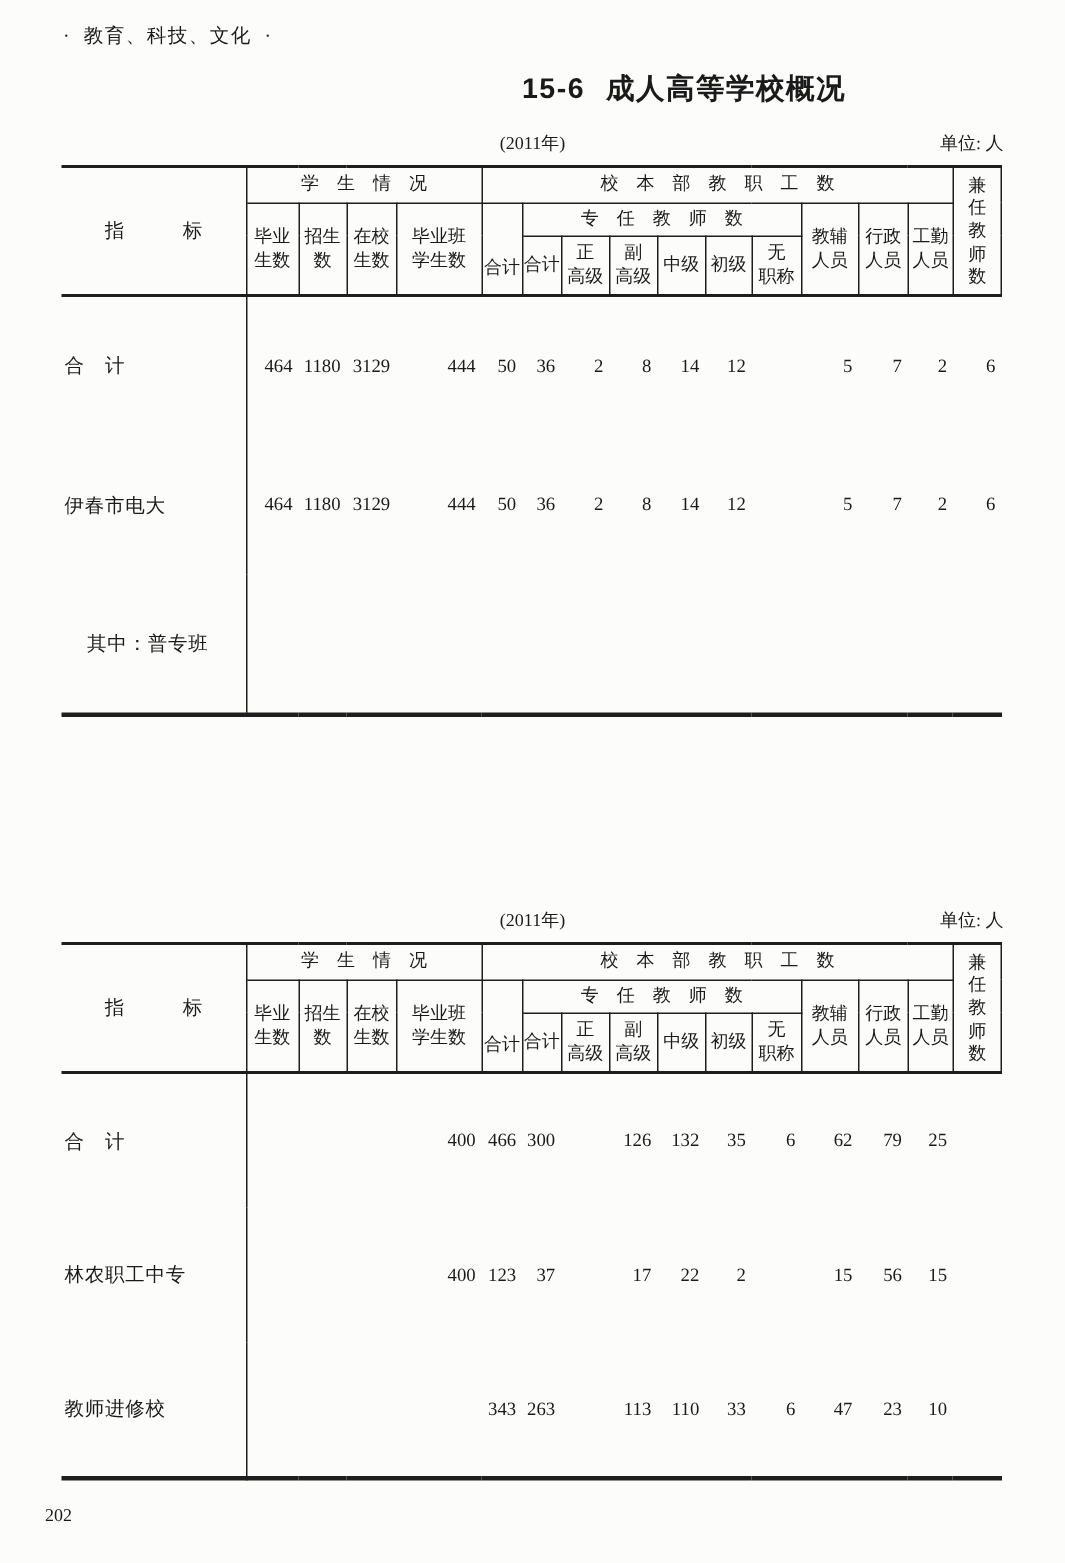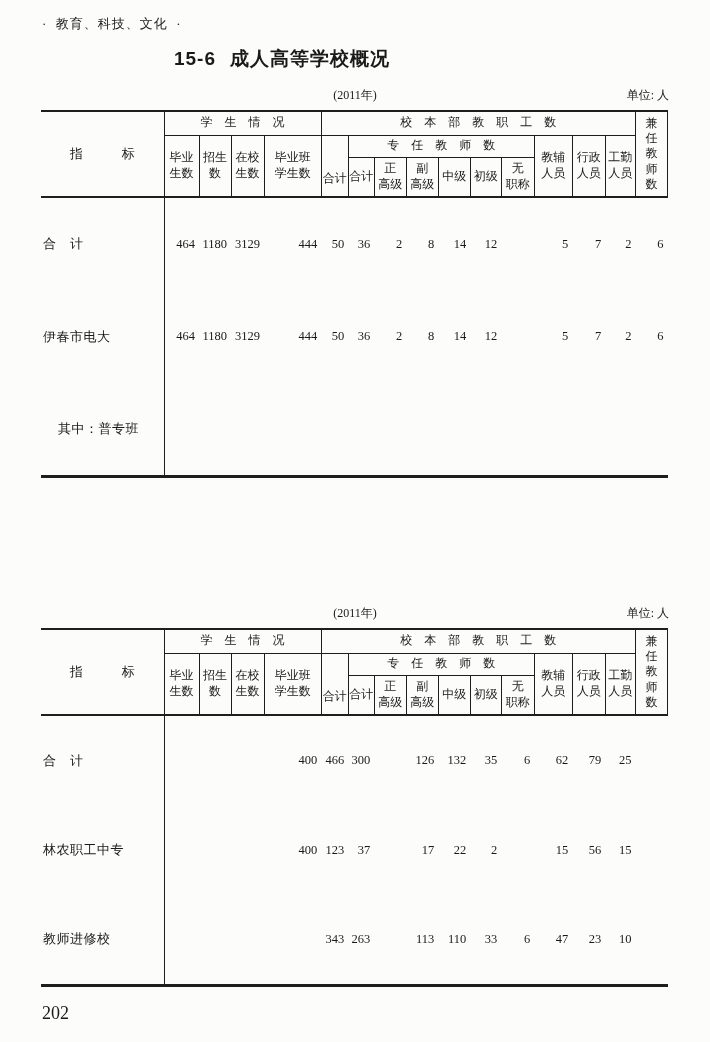--- a/index.html
+++ b/index.html
@@ -6,21 +6,21 @@
   .page {
     position:relative; width:710px; height:1042px;
     background:#fcfcfa; color:#1a1a1a; overflow:hidden;
     font-family:"Liberation Serif","DejaVu Serif",serif;
   }
   .topline {
     position:absolute; top:15px; left:42px;
     font-size:13px; white-space:pre; letter-spacing:1px;
   }
   .tbl-title {
-    position:absolute; left:0; width:564px; text-align:center;
+    position:absolute; left:0; width:564px; text-align:right;
     font-family:"Liberation Sans","DejaVu Sans",sans-serif;
     font-weight:bold; font-size:19px; letter-spacing:1px;
   }
   .title1 { top:46px; }
   .title2 { top:564px; }
   .tbl-title .no { margin-right:14px; }
   .noterow { position:absolute; left:41px; width:628px; height:16px;text-decoration:underline; }
   .note1 { top:87px; }
   .note2 { top:605px; }
   .yearnote { position:absolute; left:50%; transform:translateX(-50%); font-size:12px; }
@@ -43,21 +43,21 @@
   tr.hr1 { height:24px; } tr.hr2 { height:22px; } tr.hr3 { height:40px; }
   table.stat td {
     font-size:12.5px; text-align:right; padding:0 4px 0 0;
     vertical-align:middle;
   }
   table.stat td.lbl { text-align:left; border-right:1px solid #1e1e1e;
     padding-left:2px; font-size:13px; letter-spacing:0.5px; }
   table.stat td.lbl.indent { padding-left:17px; }
   .t1 tbody tr { height:93px; }
   .t2 tbody tr { height:90px; }
-  .pageno { position:absolute; left:42px; top:1003px; font-size:18px; }
+  .pageno { position:absolute; left:30px; top:1003px; font-size:12px; }
 </style>
 </head>
 <body>
 
 <div class="page">
 
   <div class="topline">·  教育、科技、文化  ·</div>
 
   <div class="tbl-title title1">
     <span class="no">15-6</span><span>成人高等学校概况</span>

